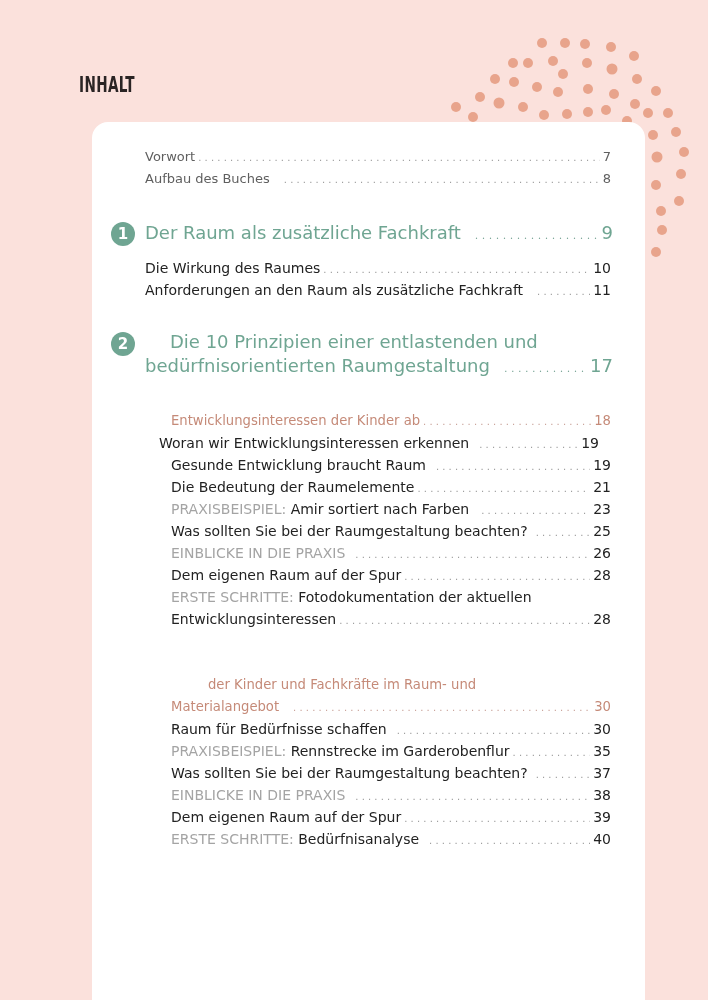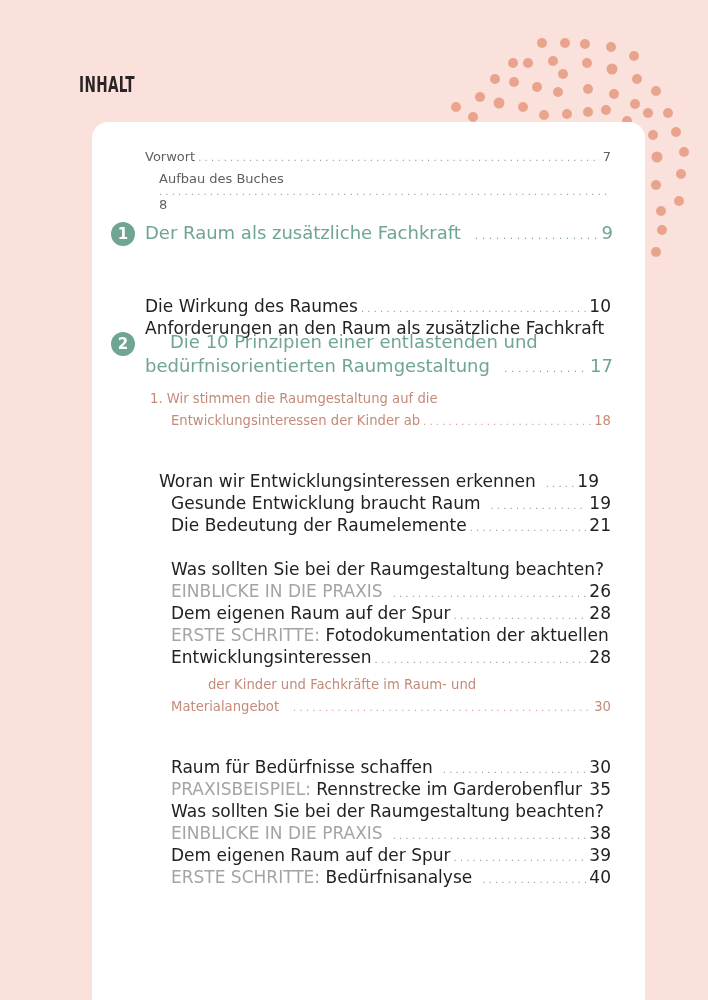--- a/index.html
+++ b/index.html
@@ -28,21 +28,21 @@
   .row .lead {
     flex:1 1 auto; overflow:hidden; margin:0 3px;
     color:#9a9a9a; letter-spacing:3.2px;
   }
   .row .lead::before { content:". . . . . . . . . . . . . . . . . . . . . . . . . . . . . . . . . . . . . . . . . . . . . . . . . . . . . . . . . . . . . . . . . . . . . . . . . . . . . . . . . . ."; letter-spacing:0; }
   .row .pg { flex:0 0 auto; }
   .front { font-size:13px; color:#5f5f5f; }
   .front .lead { font-size:10px; }
   .chap { font-size:18px; color:#6fa592; }
   .chap .lead { font-size:11px; color:#7fa99b; }
-  .sub { font-size:17px; color:#222222;margin-top:36px; }
+  .sub { font-size:14px; color:#222222; }
   .sub .lead { font-size:10px; }
   .prin { font-size:13.2px; color:#c58a78; }
   .prin .lead { font-size:10px; color:#c8a097; }
   .gray { color:#a4a4a4; }
   .badge {
     position:absolute; width:24px; height:24px; border-radius:50%;
     background:#6fa592; color:#fff; font-size:15px; font-weight:bold;
     display:flex; align-items:center; justify-content:center;
   }
   .line { position:absolute; white-space:nowrap; }
@@ -100,21 +100,21 @@
 </svg>
 
 <div class="card">
   <div class="toc">
 
     <div class="row front" style="left:53px; top:27px; width:466px;">
       <span class="lbl">Vorwort</span>
       <span class="lead"></span>
       <span class="pg">7</span>
     </div>
-    <div class="row front" style="left:53px; top:49px; width:466px;flex-direction:column;">
+    <div class="row front" style="left:53px; top:49px; width:466px;">
       <span class="lbl">Aufbau des Buches</span>
       <span class="lead" style="margin-left:14px;"></span>
       <span class="pg">8</span>
     </div>
 
     <div class="badge" style="left:19px; top:100px;">1</div>
     <div class="row chap" style="left:53px; top:100px; width:468px;">
       <span class="lbl">Der Raum als zusätzliche Fachkraft</span>
       <span class="lead" style="margin-left:14px;"></span>
       <span class="pg">9</span>
@@ -131,44 +131,45 @@
     </div>
 
     <div class="badge" style="left:19px; top:210px;">2</div>
     <div class="line chap" style="left:53px; top:209px;margin-left:25px;">Die 10 Prinzipien einer entlastenden und</div>
     <div class="row chap" style="left:53px; top:233px; width:468px;">
       <span class="lbl">bedürfnisorientierten Raumgestaltung</span>
       <span class="lead" style="margin-left:14px;"></span>
       <span class="pg">17</span>
     </div>
 
-    <div class="line prin" style="left:58px; top:269px;">
-      <span>1.</span>
-      <span>Wir stimmen die Raumgestaltung auf die</span>
-    </div>
     <div class="row prin" style="left:79px; top:291px; width:440px;">
       <span class="lbl">Entwicklungsinteressen der Kinder ab</span>
       <span class="lead"></span>
       <span class="pg">18</span>
     </div>
 
     <div class="row sub" style="left:67px; top:313px; width:440px;">
       <span class="lbl">Woran wir Entwicklungsinteressen erkennen</span>
       <span class="lead" style="margin-left:10px;"></span>
       <span class="pg">19</span>
     </div>
     <div class="row sub" style="left:79px; top:335px; width:440px;">
       <span class="lbl">Gesunde Entwicklung braucht Raum</span>
       <span class="lead" style="margin-left:10px;"></span>
       <span class="pg">19</span>
     </div>
     <div class="row sub" style="left:79px; top:357px; width:440px;">
       <span class="lbl">Die Bedeutung der Raumelemente</span>
       <span class="lead"></span>
       <span class="pg">21</span>
+    </div>
+    <div class="row sub" style="left:79px; top:379px; width:440px;">
+      <span class="lbl"><span class="gray">PRAXISBEISPIEL:</span><span> Amir sortiert nach Farben</span></span>
+      <span class="lead" style="margin-left:12px;"></span>
+      <span class="pg">23</span>
     </div>
     <div class="row sub" style="left:79px; top:401px; width:440px;">
       <span class="lbl">Was sollten Sie bei der Raumgestaltung beachten?</span>
       <span class="lead" style="margin-left:8px;"></span>
       <span class="pg">25</span>
     </div>
     <div class="row sub" style="left:79px; top:423px; width:440px;">
       <span class="lbl gray">EINBLICKE IN DIE PRAXIS</span>
       <span class="lead" style="margin-left:10px;"></span>
       <span class="pg">26</span>

